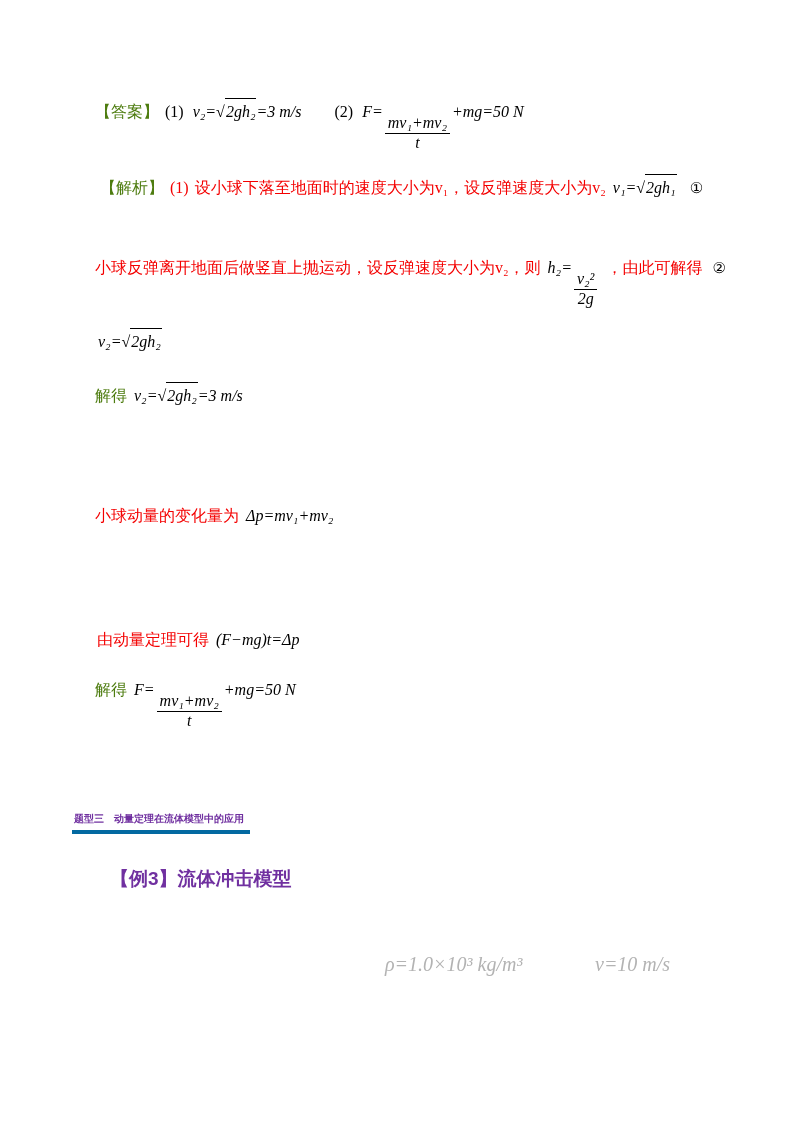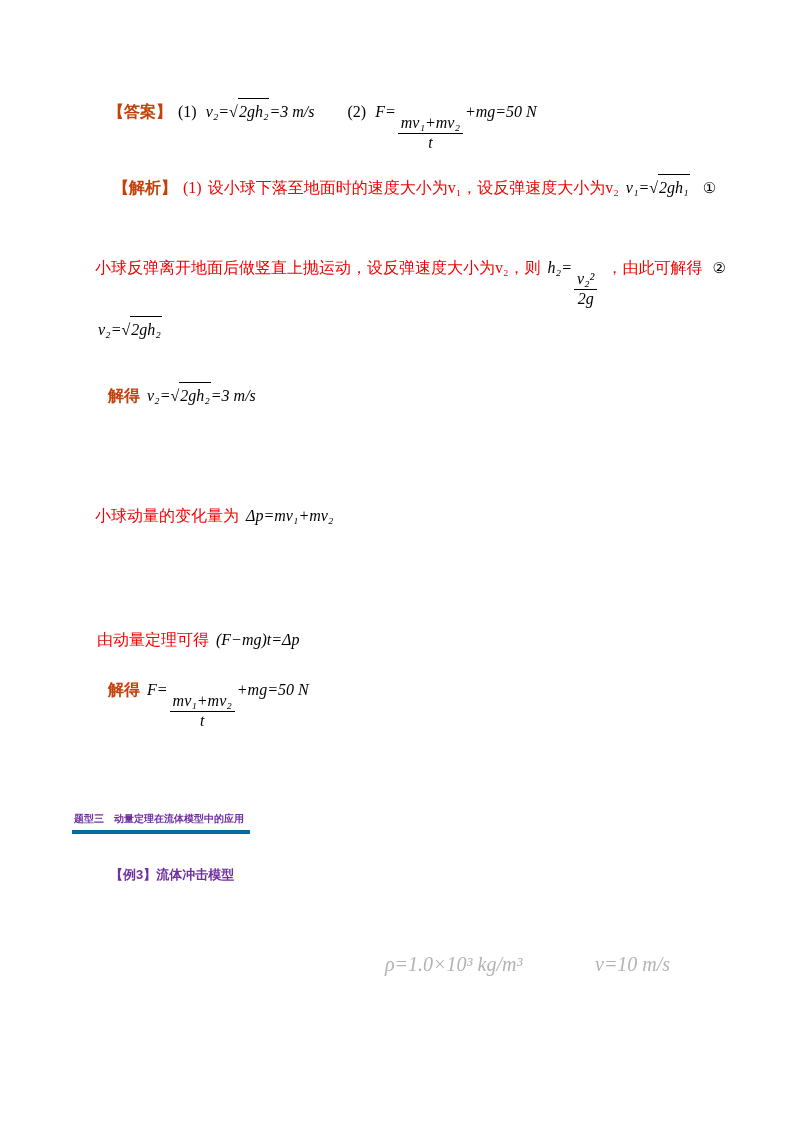--- a/index.html
+++ b/index.html
@@ -12,21 +12,21 @@
     font-size:16px;
     color:#000;
     overflow:hidden;
   }
   .line{
     position:absolute;
     white-space:nowrap;
     line-height:1.25;
   }
   .red{color:#f40000;}
-  .label{color:#c2410c;font-weight:bold;margin-left:13px;}
+  .label{color:#4d7c0f;font-weight:normal;}
   .no{color:#000;margin:0 2px;}
   .no.red{color:#f40000;}
   .gap{margin-left:26px;}
   .formula{
     font-family:"Liberation Serif", serif;
     font-style:italic;
     color:#000;
     margin:0 3px;
   }
   .tag{
@@ -57,21 +57,21 @@
     color:#7030a0;
     border-bottom:4px solid #0369a1;
     padding:2px 6px 4px 2px;
     white-space:nowrap;
   }
   .sub-heading{
     position:absolute;
     left:110px;
     top:866px;
     font-family:"Liberation Sans", sans-serif;
-    font-size:13px;
+    font-size:19px;
     font-weight:bold;
     color:#7030a0;
     white-space:nowrap;
   }
   .faint{
     position:absolute;
     top:953px;
     color:#b3b3b3;
     font-style:italic;
     font-size:20px;
@@ -105,21 +105,21 @@
   <div class="line" style="left:95px; top:258px;">
     <span class="red">小球反弹离开地面后做竖直上抛运动，设反弹速度大小为v₂，则</span>
     <span class="formula"><span>h₂=</span><span class="frac">
           <span class="num">v₂²</span>
           <span class="den">2g</span>
         </span></span>
     <span class="red">，由此可解得</span>
     <span class="tag">②</span>
   </div>
 
-  <div class="line" style="left:95px; top:320px;text-align:right;">
+  <div class="line" style="left:95px; top:332px;text-align:right;">
     <span class="formula"><span>v₂=√</span><span class="rad">2gh₂</span></span>
   </div>
 
   <div class="line" style="left:95px; top:386px;text-align:center;">
     <span class="label">解得</span>
     <span class="formula"><span>v₂=√</span><span class="rad">2gh₂</span><span>=3 m/s</span></span>
   </div>
 
 
   <div class="line" style="left:95px; top:506px;">

